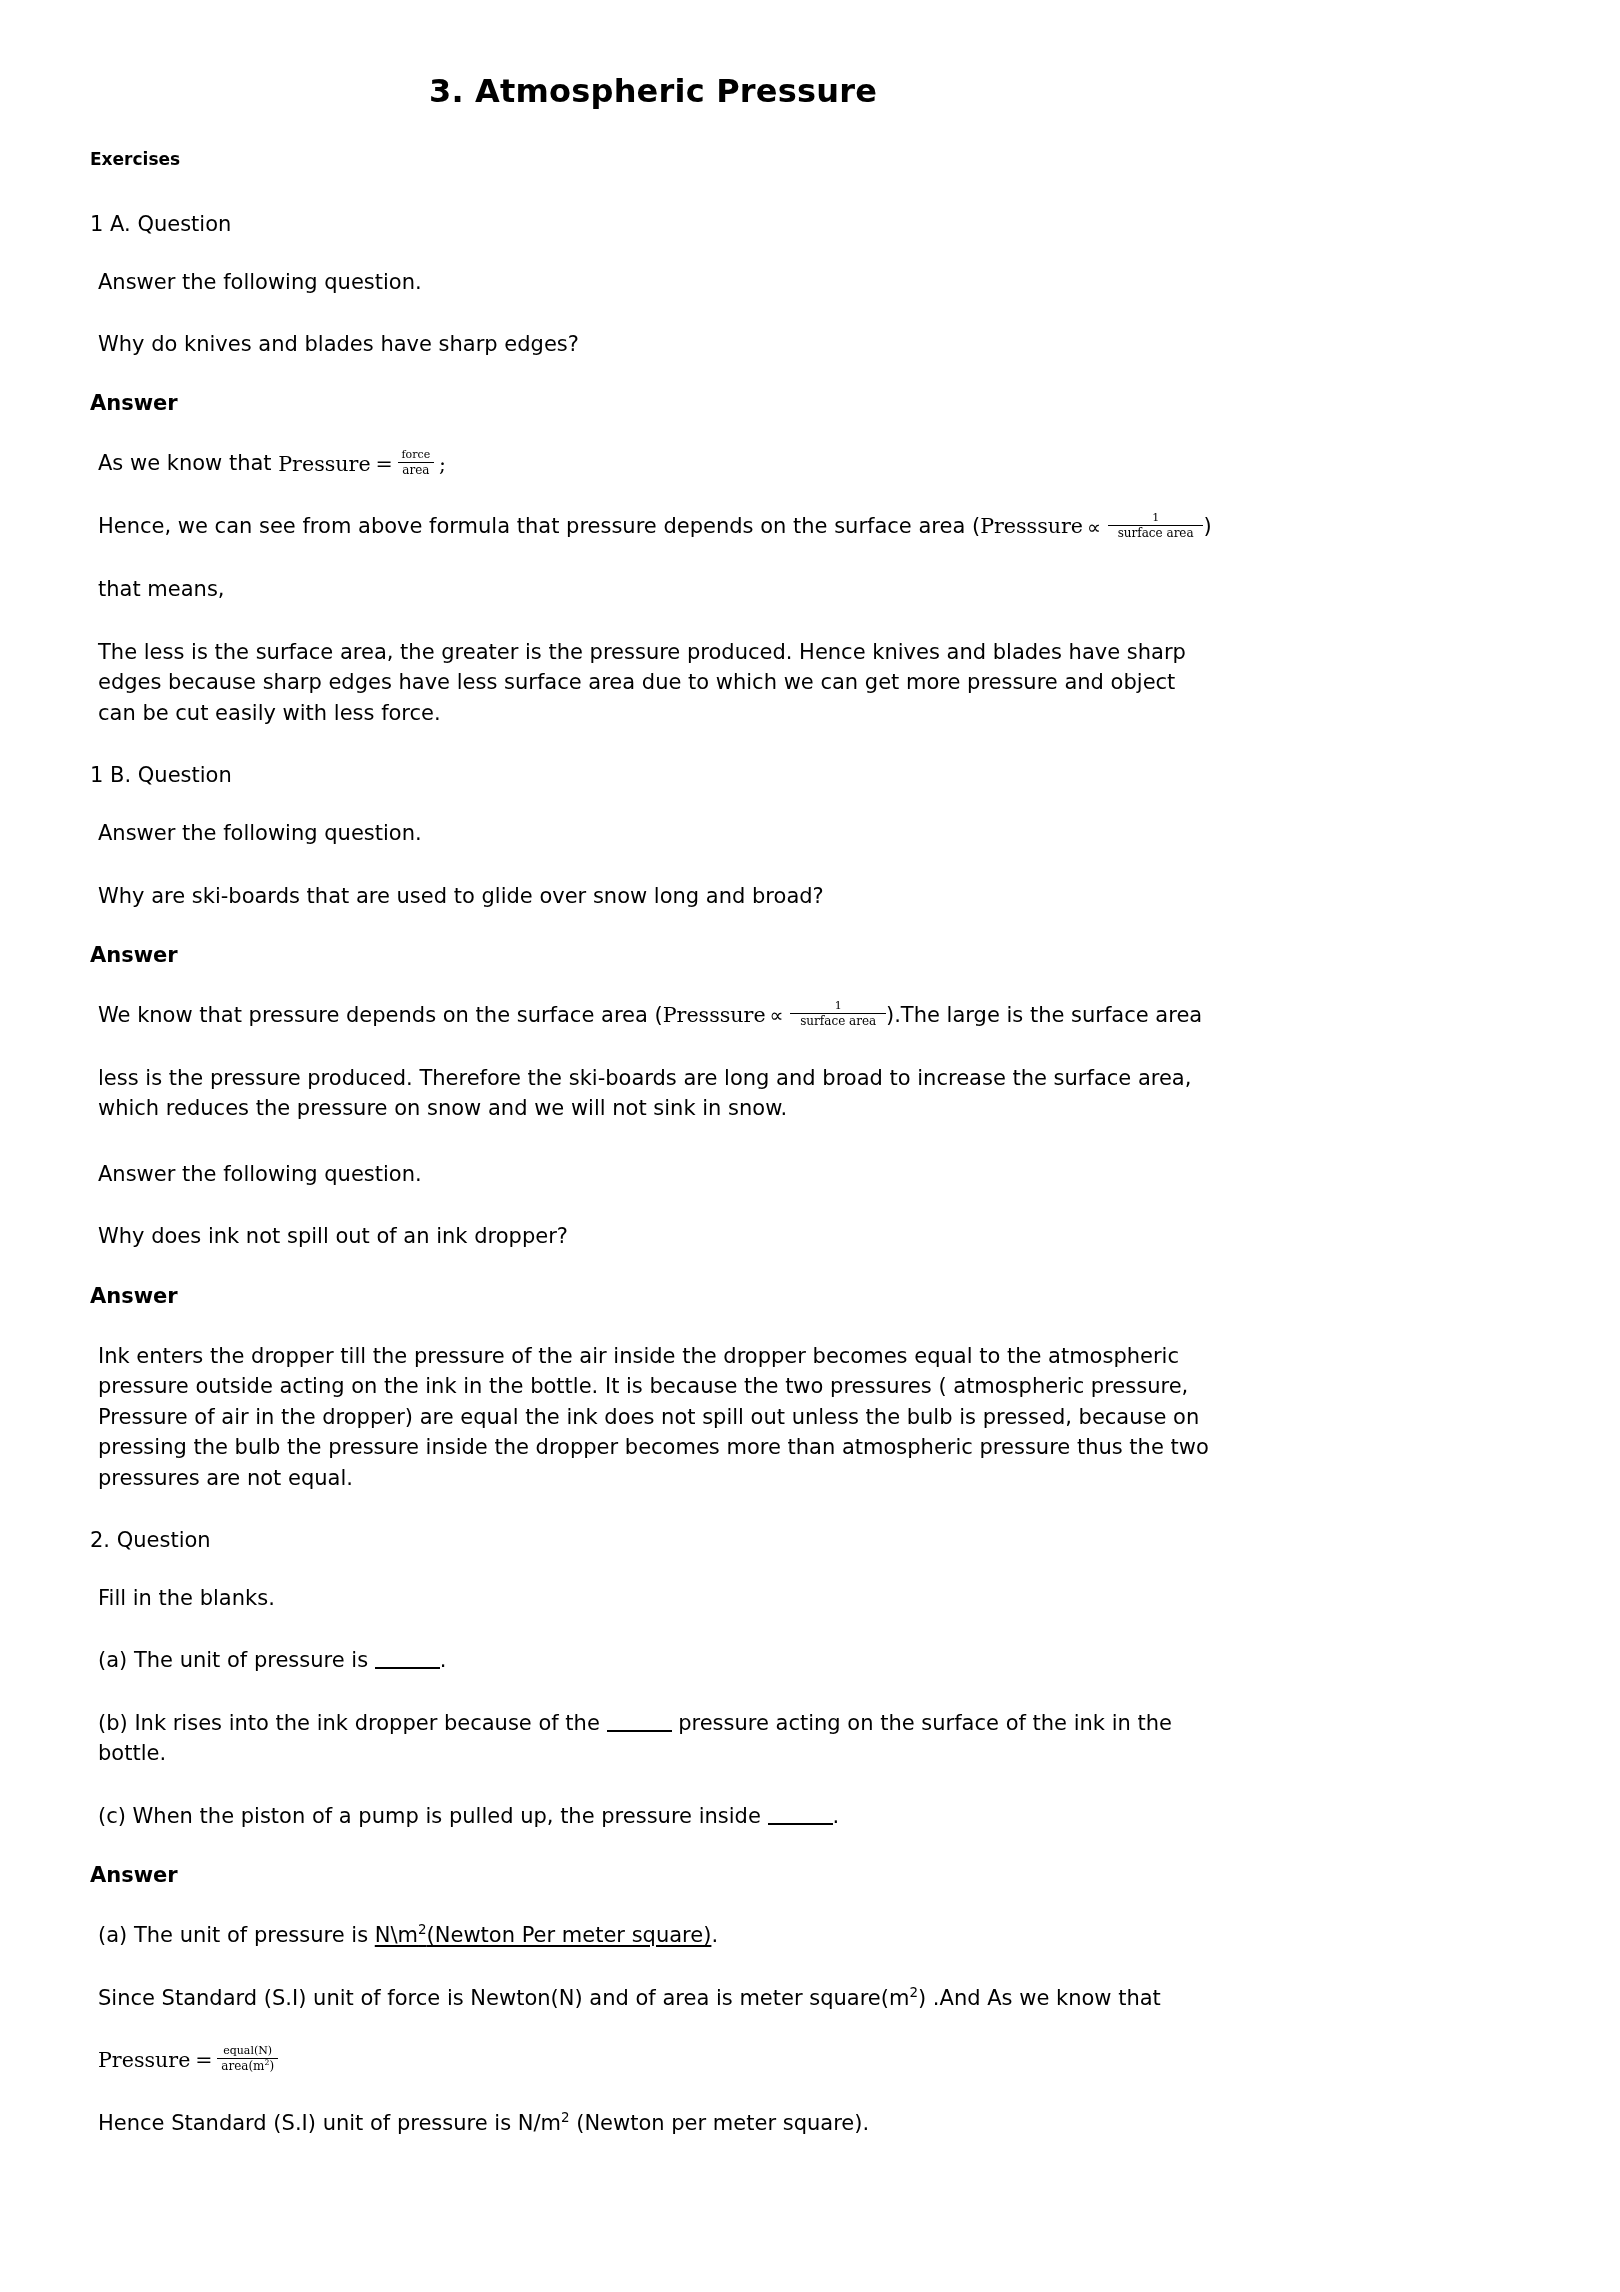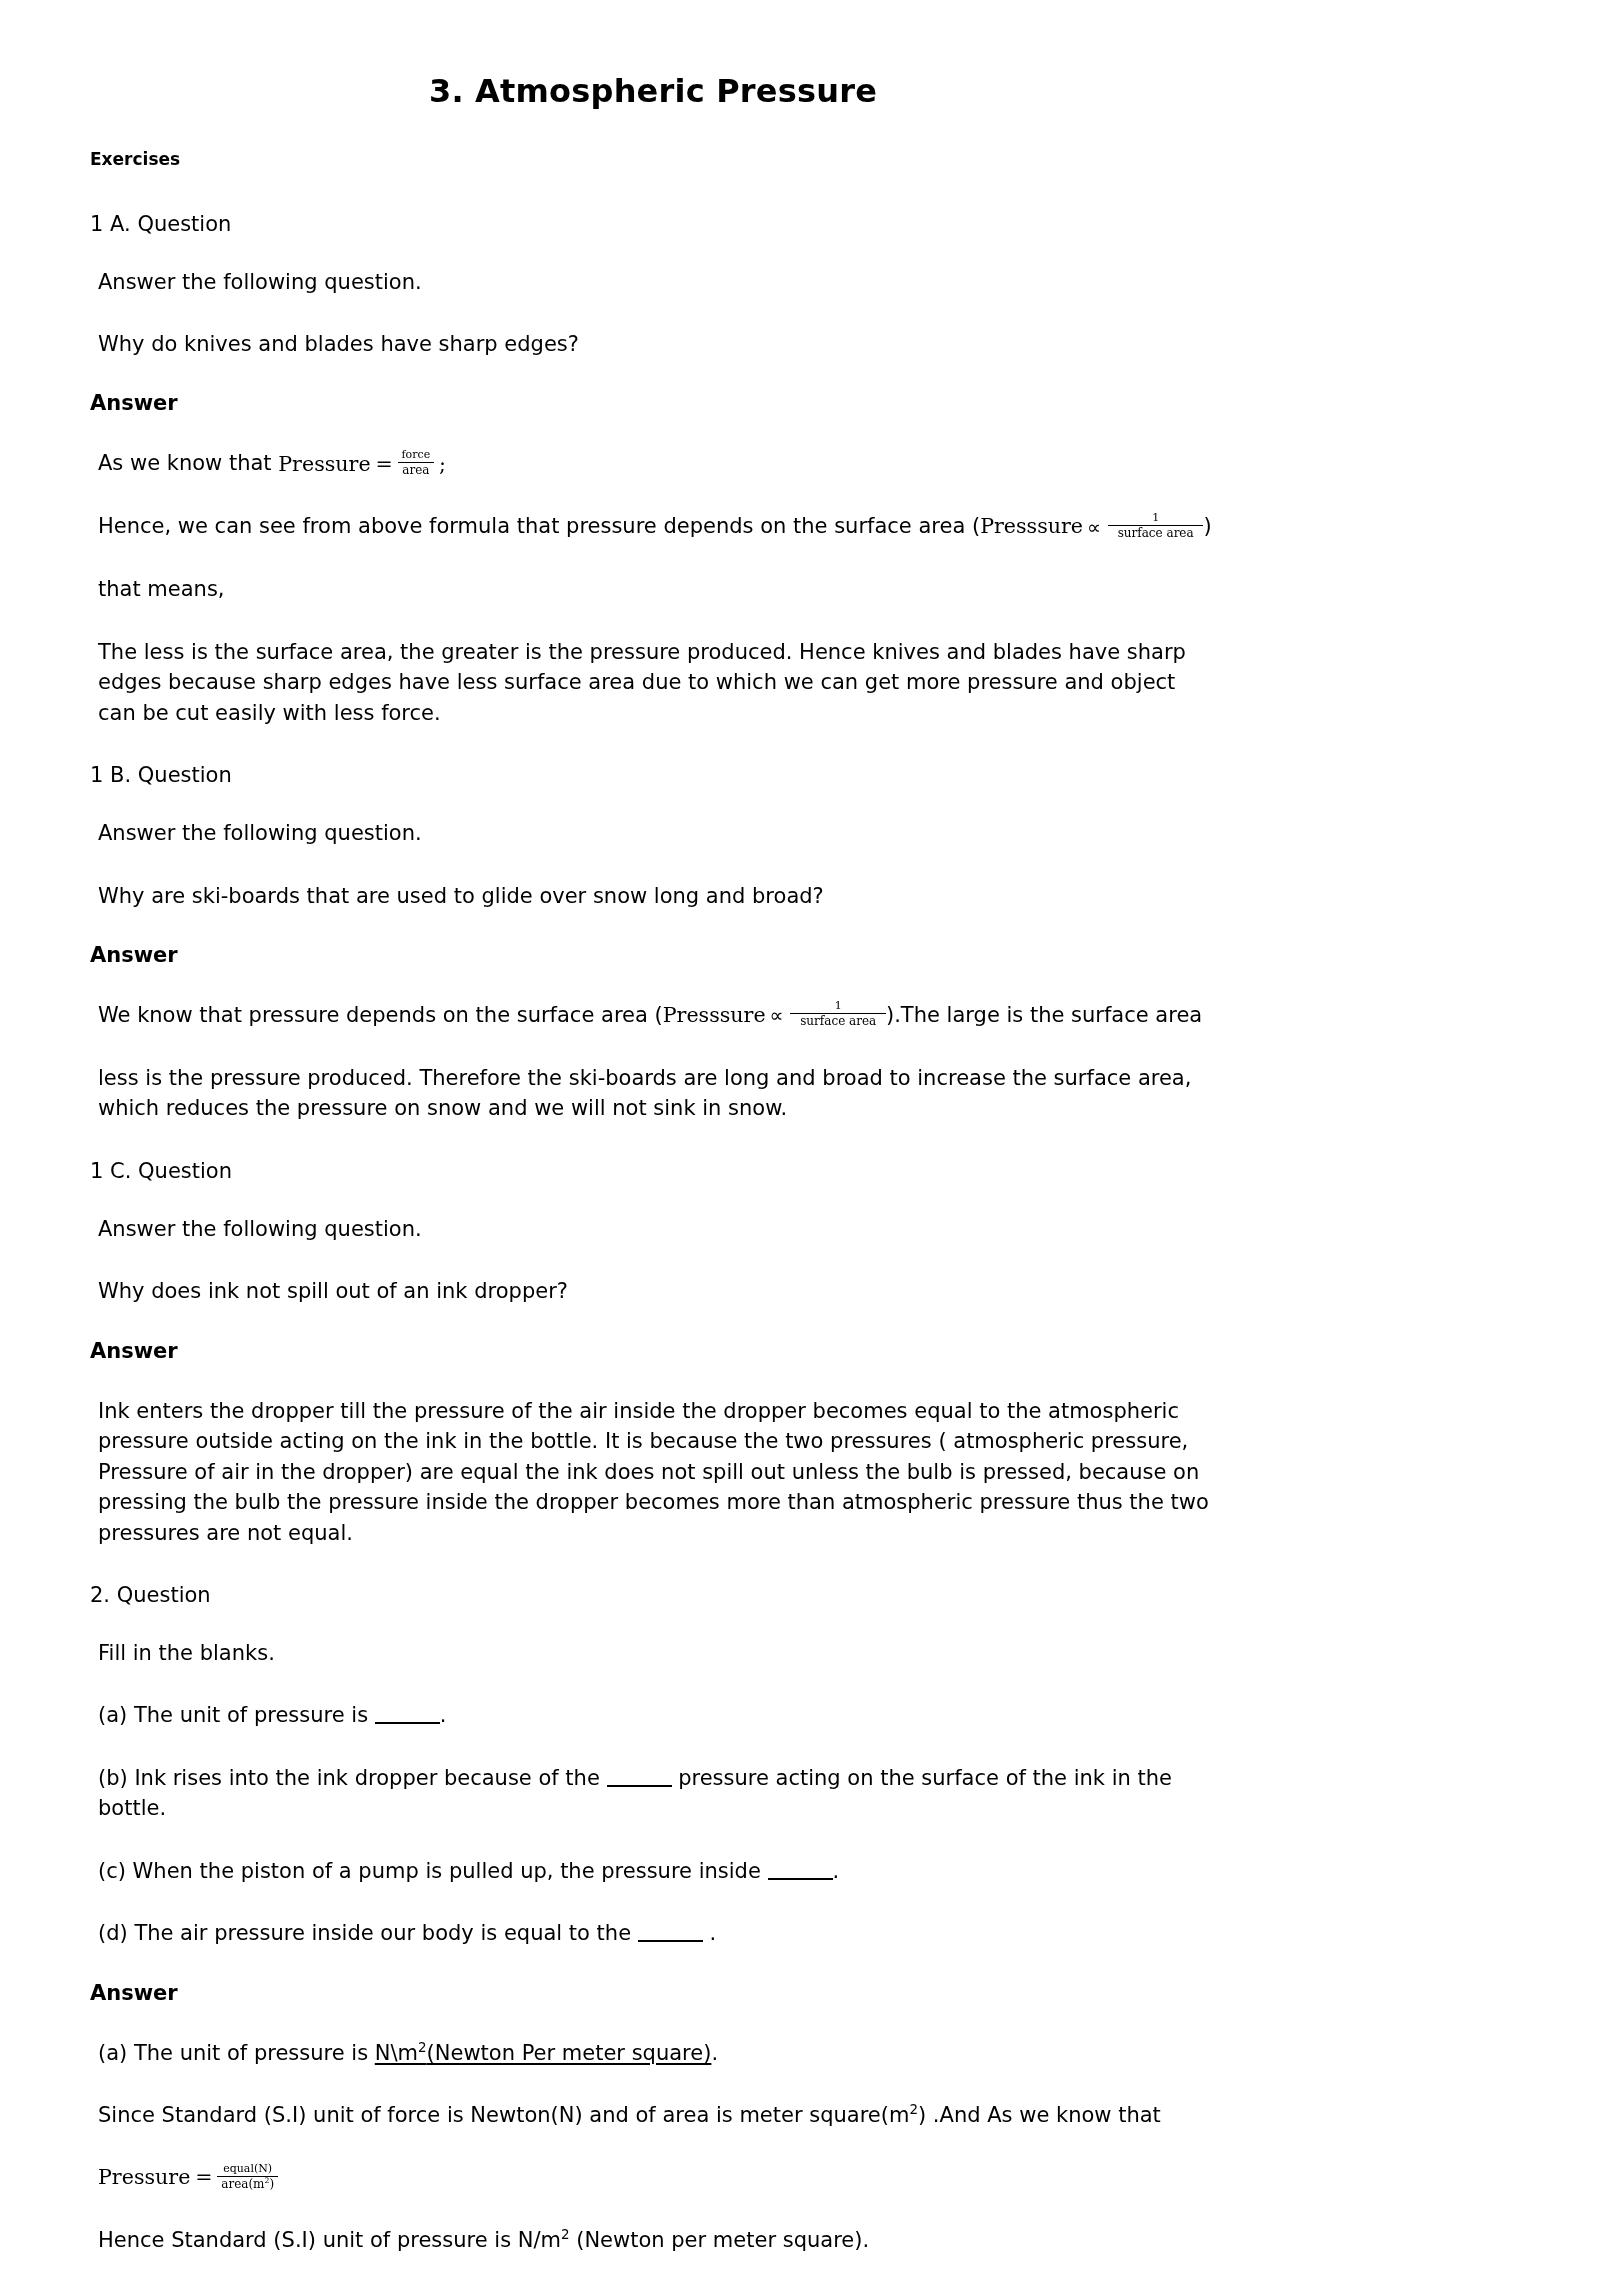--- a/index.html
+++ b/index.html
@@ -159,44 +159,40 @@
   <p class="body-text">Answer the following question.</p>
   <p class="body-text">Why are ski-boards that are used to glide over snow long and broad?</p>
   <h4 class="ans-head">Answer</h4>
 
   <p class="body-text lineflow">
     <span>We know that pressure depends on the surface area (</span><span class="math"><span>Presssure</span><span class="prop">∝</span><span class="frac wide long"><span class="num">1</span><span class="den">surface area</span></span></span><span>).The large is the surface area</span>
   </p>
 
   <p class="body-text para-block">less is the pressure produced. Therefore the ski-boards are long and broad to increase the surface area, which reduces the pressure on snow and we will not sink in snow.</p>
 
-  <h3 class="q-head">1 C. Question</h3>
   <p class="body-text">Answer the following question.</p>
   <p class="body-text">Why does ink not spill out of an ink dropper?</p>
   <h4 class="ans-head">Answer</h4>
   <p class="body-text para-block">Ink enters the dropper till the pressure of the air inside the dropper becomes equal to the atmospheric pressure outside acting on the ink in the bottle. It is because the two pressures ( atmospheric pressure, Pressure of air in the dropper) are equal the ink does not spill out unless the bulb is pressed, because on pressing the bulb the pressure inside the dropper becomes more than atmospheric pressure thus the two pressures are not equal.</p>
 
   <h3 class="q-head">2. Question</h3>
   <p class="body-text">Fill in the blanks.</p>
 
   <p class="body-text">
     <span>(a) The unit of pressure is </span><span class="blank"></span><span>.</span>
   </p>
 
   <p class="body-text">
     <span>(b) Ink rises into the ink dropper because of the </span><span class="blank"></span><span> pressure acting on the surface of the ink in the bottle.</span>
   </p>
 
   <p class="body-text">
     <span>(c) When the piston of a pump is pulled up, the pressure inside </span><span class="blank"></span><span>.</span>
   </p>
 
-  <p class="body-text">
-    <span>(d) The air pressure inside our body is equal to the </span><span class="blank"></span><span> .</span>
-  </p>
 
   <h4 class="ans-head">Answer</h4>
 
   <p class="body-text">
     <span>(a) The unit of pressure is </span><span class="uline"><span>N\m</span><sup>2</sup><span>(Newton Per meter square)</span></span><span>.</span>
   </p>
 
   <p class="body-text">
     <span>Since Standard (S.I) unit of force is Newton(N) and of area is meter square(m</span><sup>2</sup><span>) .And As we know that</span>
   </p>

